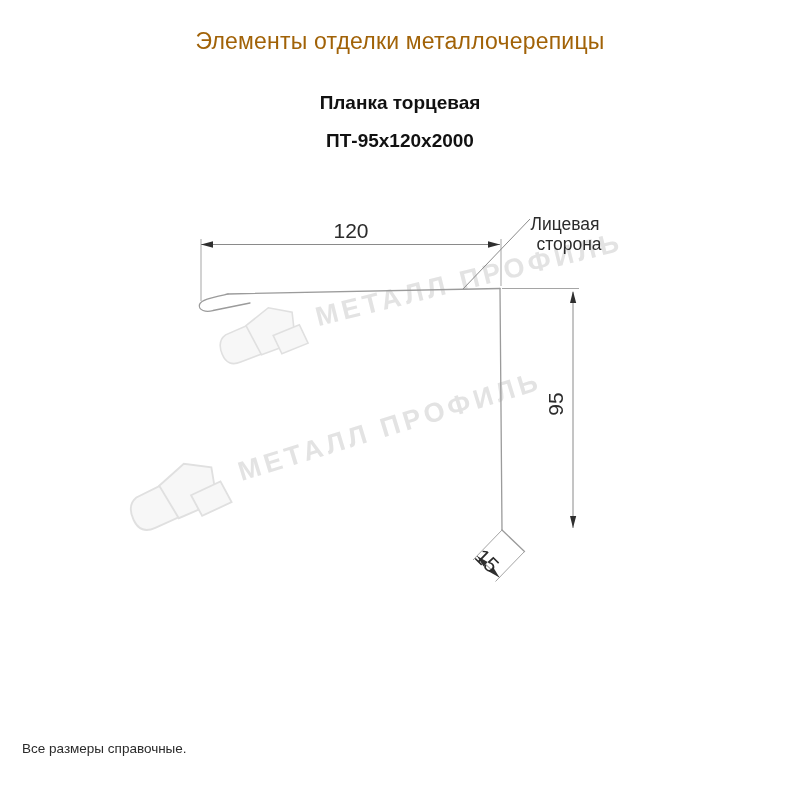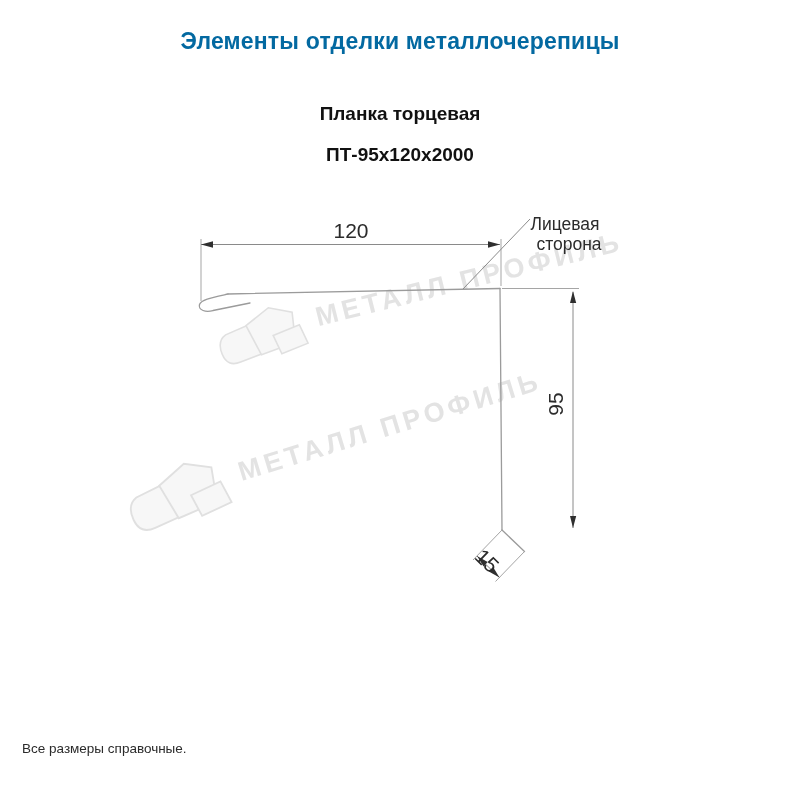--- a/index.html
+++ b/index.html
@@ -2,28 +2,28 @@
 <html><head>
 <meta charset="utf-8">
 <style>
   html,body{margin:0;padding:0;background:#ffffff;}
   .page{
     position:relative;width:800px;height:800px;background:#ffffff;overflow:hidden;
     font-family:"Liberation Sans", sans-serif;color:#1a1a1a;
   }
   .title{
     position:absolute;top:28px;left:0;width:100%;text-align:center;
-    font-size:23px;font-weight:bold;letter-spacing:.2px;color:#0369a1;
+    font-size:23px;font-weight:normal;letter-spacing:.2px;color:#a16207;
   }
   .subtitle{
     position:absolute;left:0;width:100%;text-align:center;
     font-size:19px;font-weight:bold;color:#111;
   }
-  .subtitle.s1{top:103px;}
-  .subtitle.s2{top:144px;}
+  .subtitle.s1{top:92px;}
+  .subtitle.s2{top:130px;}
   .footer{
     position:absolute;left:22px;top:738px;font-size:13.5px;color:#2b2b2b;line-height:22px;
   }
   svg.drawing{position:absolute;left:0;top:0;}
   .profile-line{stroke:#9b9b9b;stroke-width:1.3;fill:none;stroke-linecap:round;}
   .dim-line{stroke:#8a8a8a;stroke-width:1;fill:none;}
   .ext-line{stroke:#a5a5a5;stroke-width:1;fill:none;}
   .arrow{fill:#2f2f2f;stroke:none;}
   .dim-text{font-family:"Liberation Sans", sans-serif;font-size:21px;fill:#2b2b2b;}
   .label-text{font-family:"Liberation Sans", sans-serif;font-size:17.5px;fill:#2b2b2b;}

